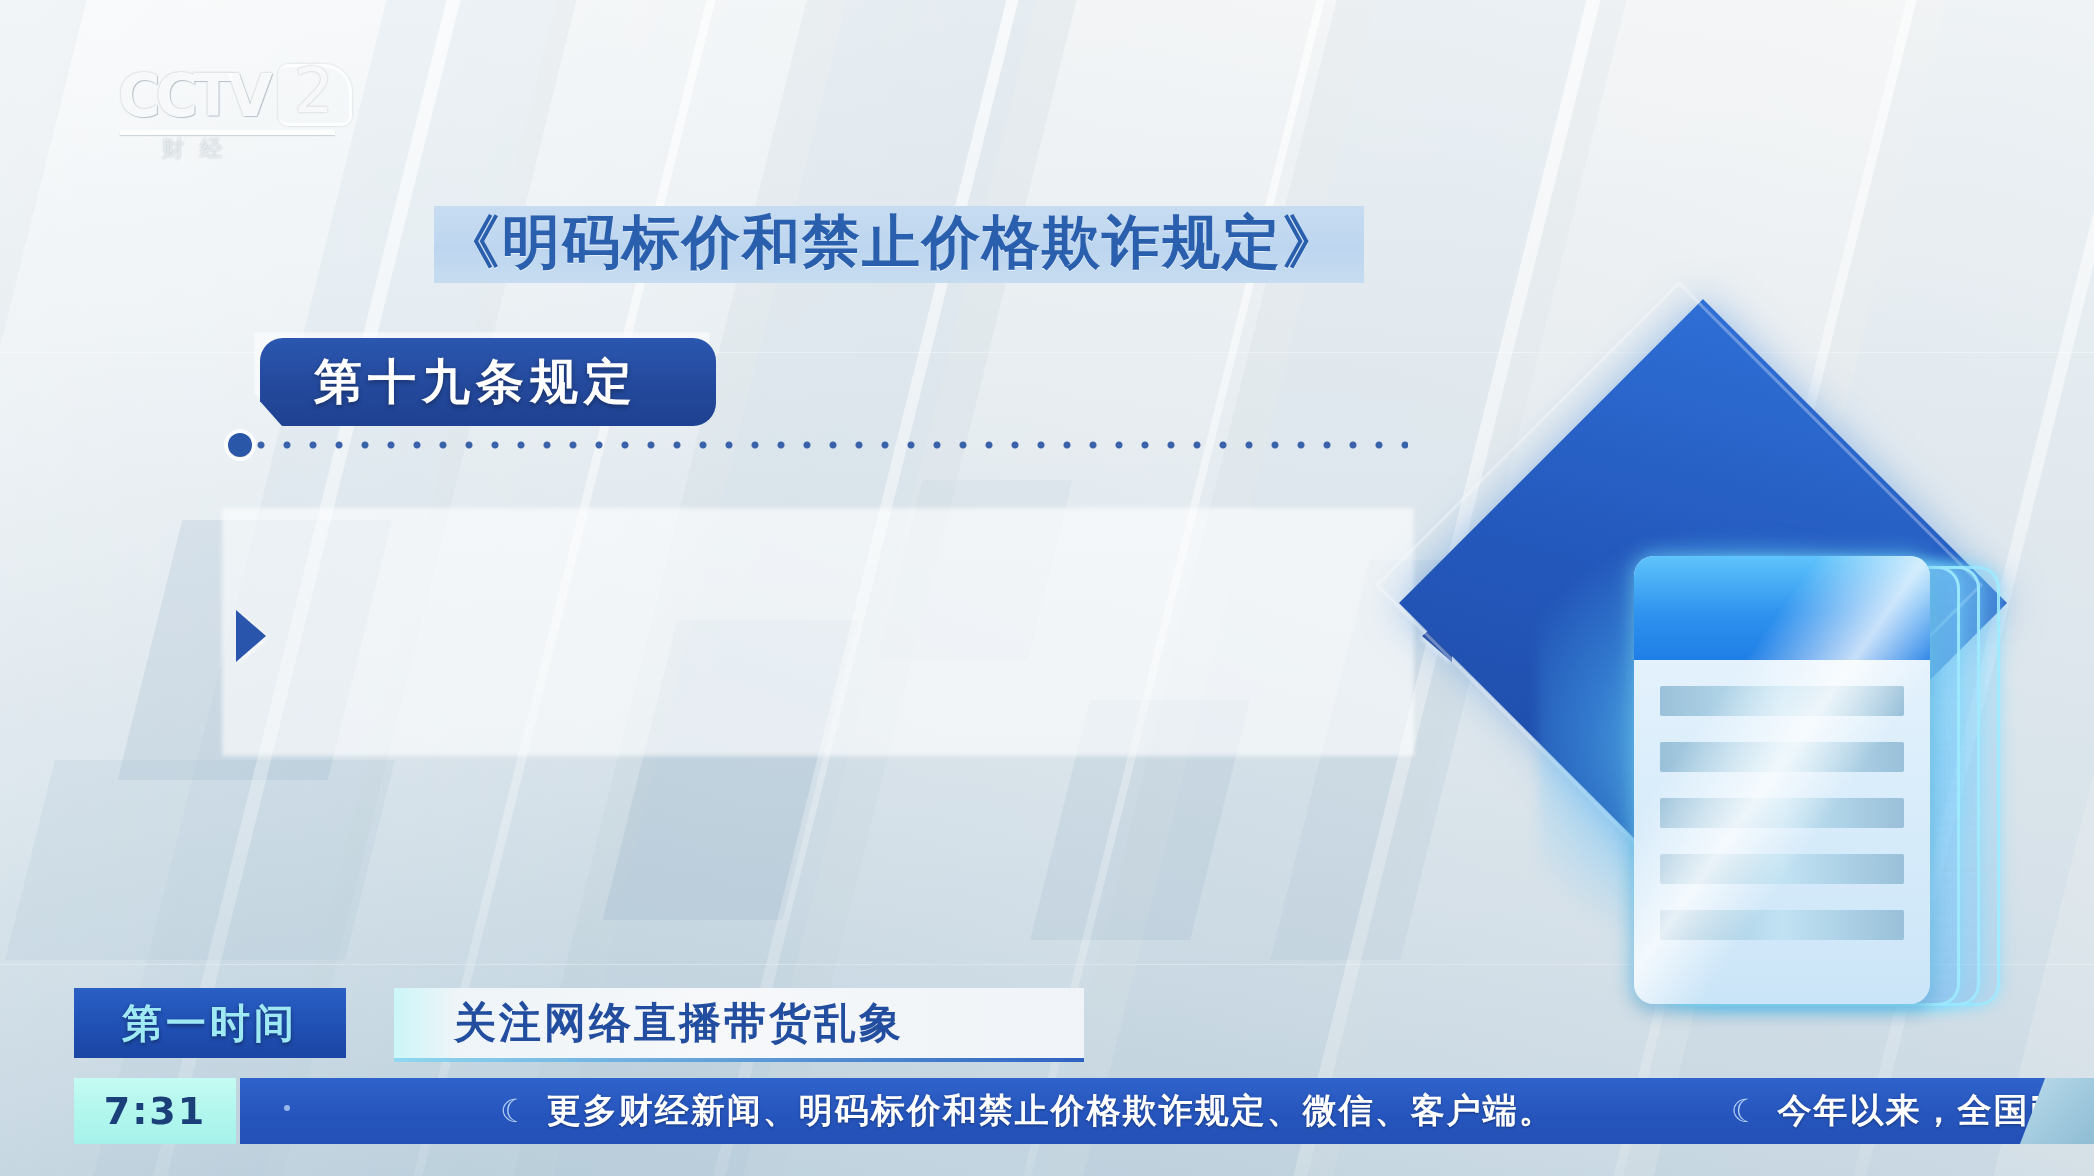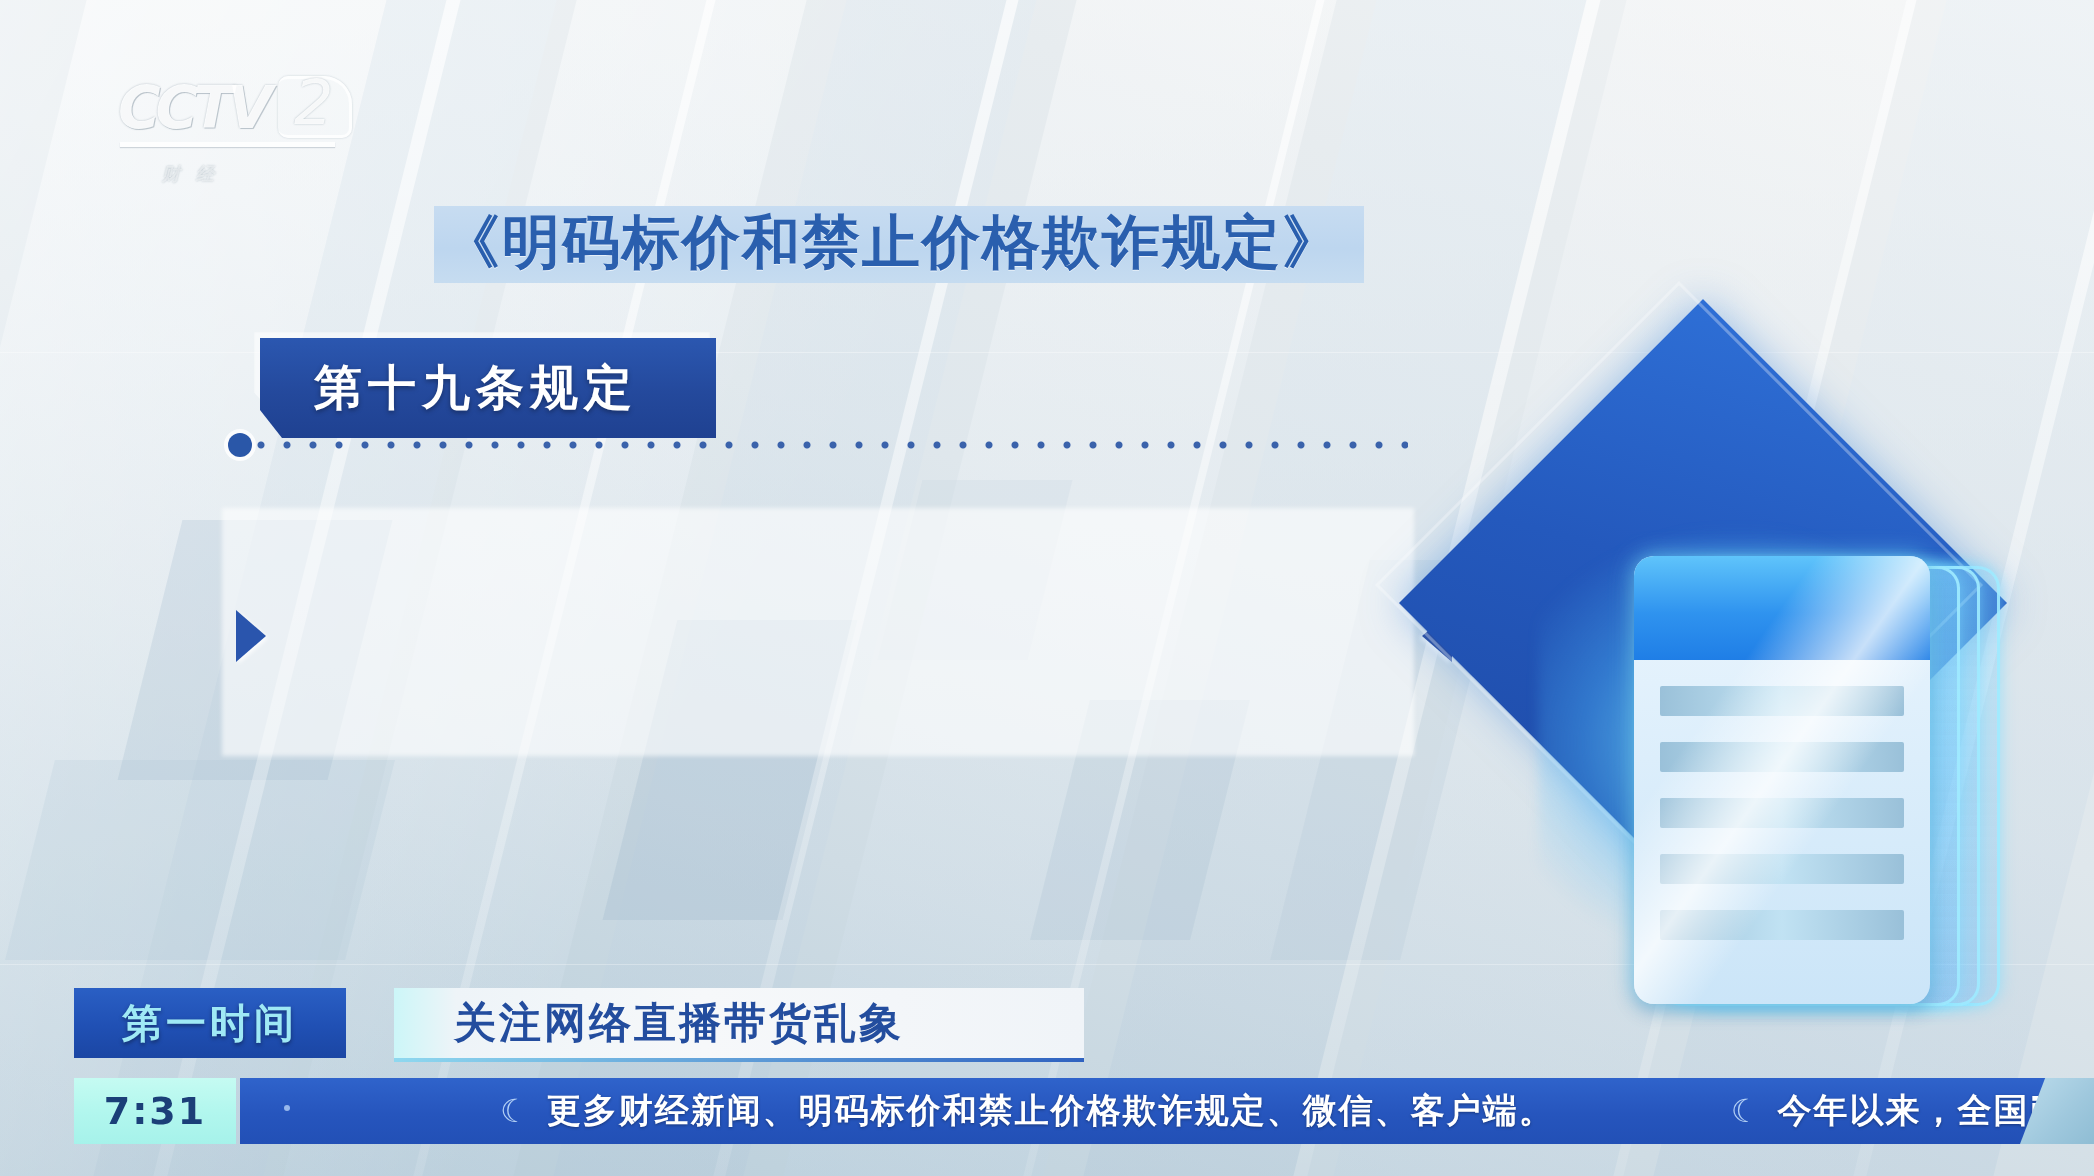--- a/index.html
+++ b/index.html
@@ -25,24 +25,23 @@
   }
   .bgblock { position:absolute; transform:skewX(-14deg); }
 
   .bgfloorline {
     position:absolute; left:0; right:0;
     height:1px; background:rgba(255,255,255,.45);
   }
 
   
   #logo {
-    position:absolute; left:118px; top:70px;
+    position:absolute; left:118px; top:58px;
     width:230px; height:100px;
     opacity:.92;
-    font-style:italic;
   }
   #logo .ctext {
     font-family:"DejaVu Sans","Liberation Sans",sans-serif;
     font-weight:700; font-size:58px; letter-spacing:-5px;
     color:rgba(255,255,255,.93);
     text-shadow:0 0 2px rgba(150,165,175,.85), 1px 1px 0 rgba(140,155,168,.5);
     position:absolute; left:0; top:4px;
   }
   #logo .two {
     position:absolute; left:176px; top:-4px;
@@ -58,47 +57,46 @@
     border-left:none;
     box-shadow:0 0 2px rgba(150,165,175,.6);
   }
   #logo .rule {
     position:absolute; left:2px; top:72px; width:215px; height:5px;
     background:rgba(255,255,255,.9);
     box-shadow:0 1px 1px rgba(150,165,175,.45);
   }
   #logo .sub {
     position:absolute; left:44px; top:76px;
-    font-size:18px; font-weight:700; letter-spacing:16px;
+    font-size:22px; font-weight:700; letter-spacing:16px;
     color:rgba(255,255,255,.55);
     text-shadow:0 0 2px rgba(160,175,185,.8);
-    margin-top:16px;
   }
 
   
   #title-band {
     position:absolute; left:434px; top:206px;
     padding:6px 22px 10px 8px;
     background:linear-gradient(180deg,#c7dcf1 0%,#bdd6ef 55%,#c6dcf0 100%);
   }
   #title-band .t {
     font-size:58px; font-weight:700; letter-spacing:2px;
     color:#2a5fae;
     text-shadow:0 1px 0 rgba(255,255,255,.6);
     white-space:nowrap;
     line-height:1.05;
   }
 
   
   #clause-tag {
     position:absolute; left:260px; top:338px;
-    width:456px; height:100px;
+    width:456px; height:88px;
     background:linear-gradient(180deg,#2b57b0 0%,#24499c 55%,#1f4191 100%);
     clip-path:polygon(0 0, 100% 0, 100% 100%, 22px 100%, 0 72%);
-    display:flex; align-items:center;
+    display:flex; align-items:center;border-radius:23px;
   }
   #clause-tag .lbl {
     font-size:48px; font-weight:700; letter-spacing:6px;
     color:#ffffff; margin-left:54px;
     text-shadow:0 2px 5px rgba(0,0,0,.35);
   }
   #clause-shadow {
     position:absolute; left:254px; top:332px;
     width:456px; height:84px;
     background:rgba(255,255,255,.55);

